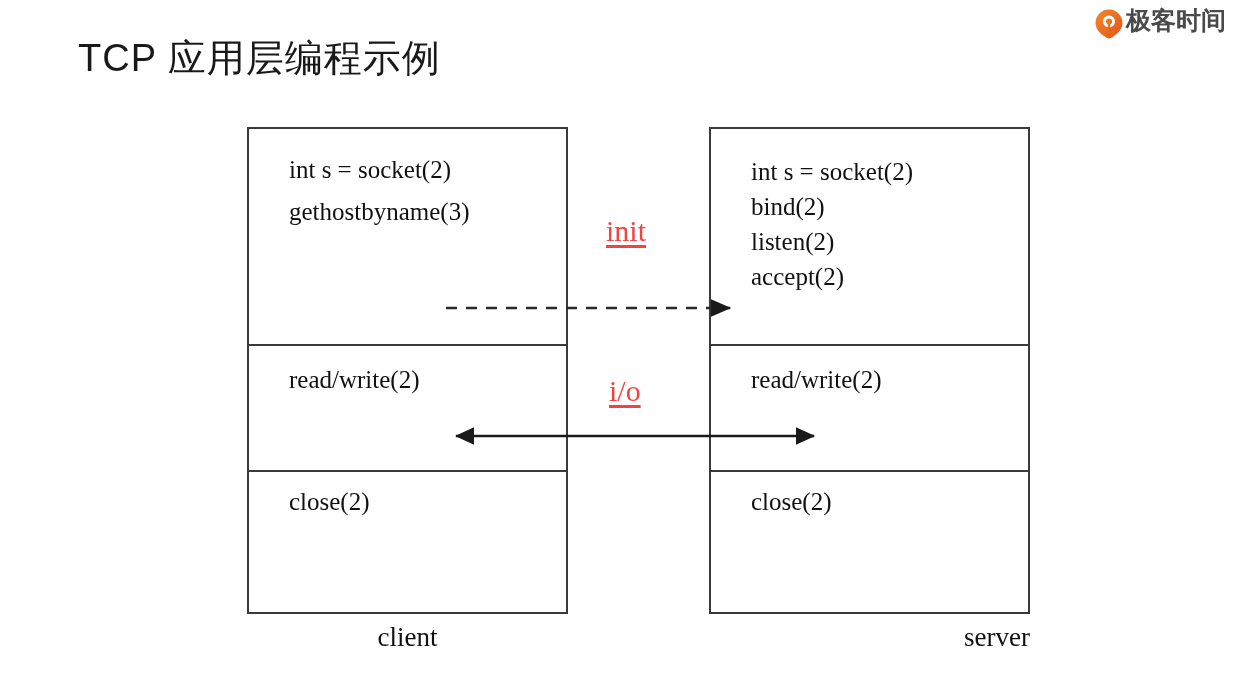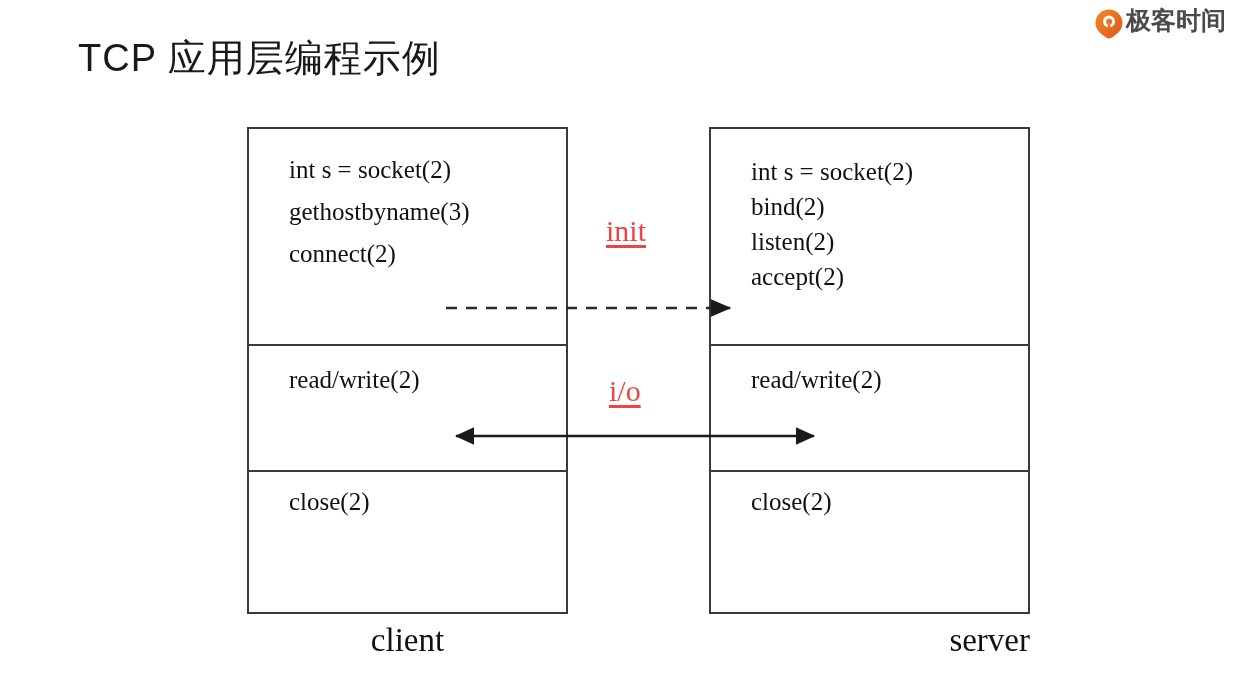--- a/index.html
+++ b/index.html
@@ -132,21 +132,21 @@
     width: 1248px;
     height: 686px;
     pointer-events: none;
     overflow: visible;
   }
 
   
   .role-caption {
     position: absolute;
     font-family: "Liberation Serif", "DejaVu Serif", serif;
-    font-size: 33px;
+    font-size: 27px;
     color: #111111;
     white-space: nowrap;
   }
   .caption-client { left: 247px; top: 622px; width: 321px; text-align: center; }
   .caption-server { left: 709px; top: 622px; width: 321px; text-align: right; }
 </style>
 </head>
 <body>
 
 <div class="brand">
@@ -169,21 +169,20 @@
 
 <div class="diagram">
 
   <div class="col col-client">
     <div class="divider div-1"></div>
     <div class="divider div-2"></div>
 
     <div class="lines section client-init">
       <div>int s = socket(2)</div>
       <div>gethostbyname(3)</div>
-      <div>connect(2)</div>
     </div>
 
     <div class="lines section client-io">
       <div>read/write(2)</div>
     </div>
 
     <div class="lines section client-close">
       <div>close(2)</div>
     </div>
   </div>

